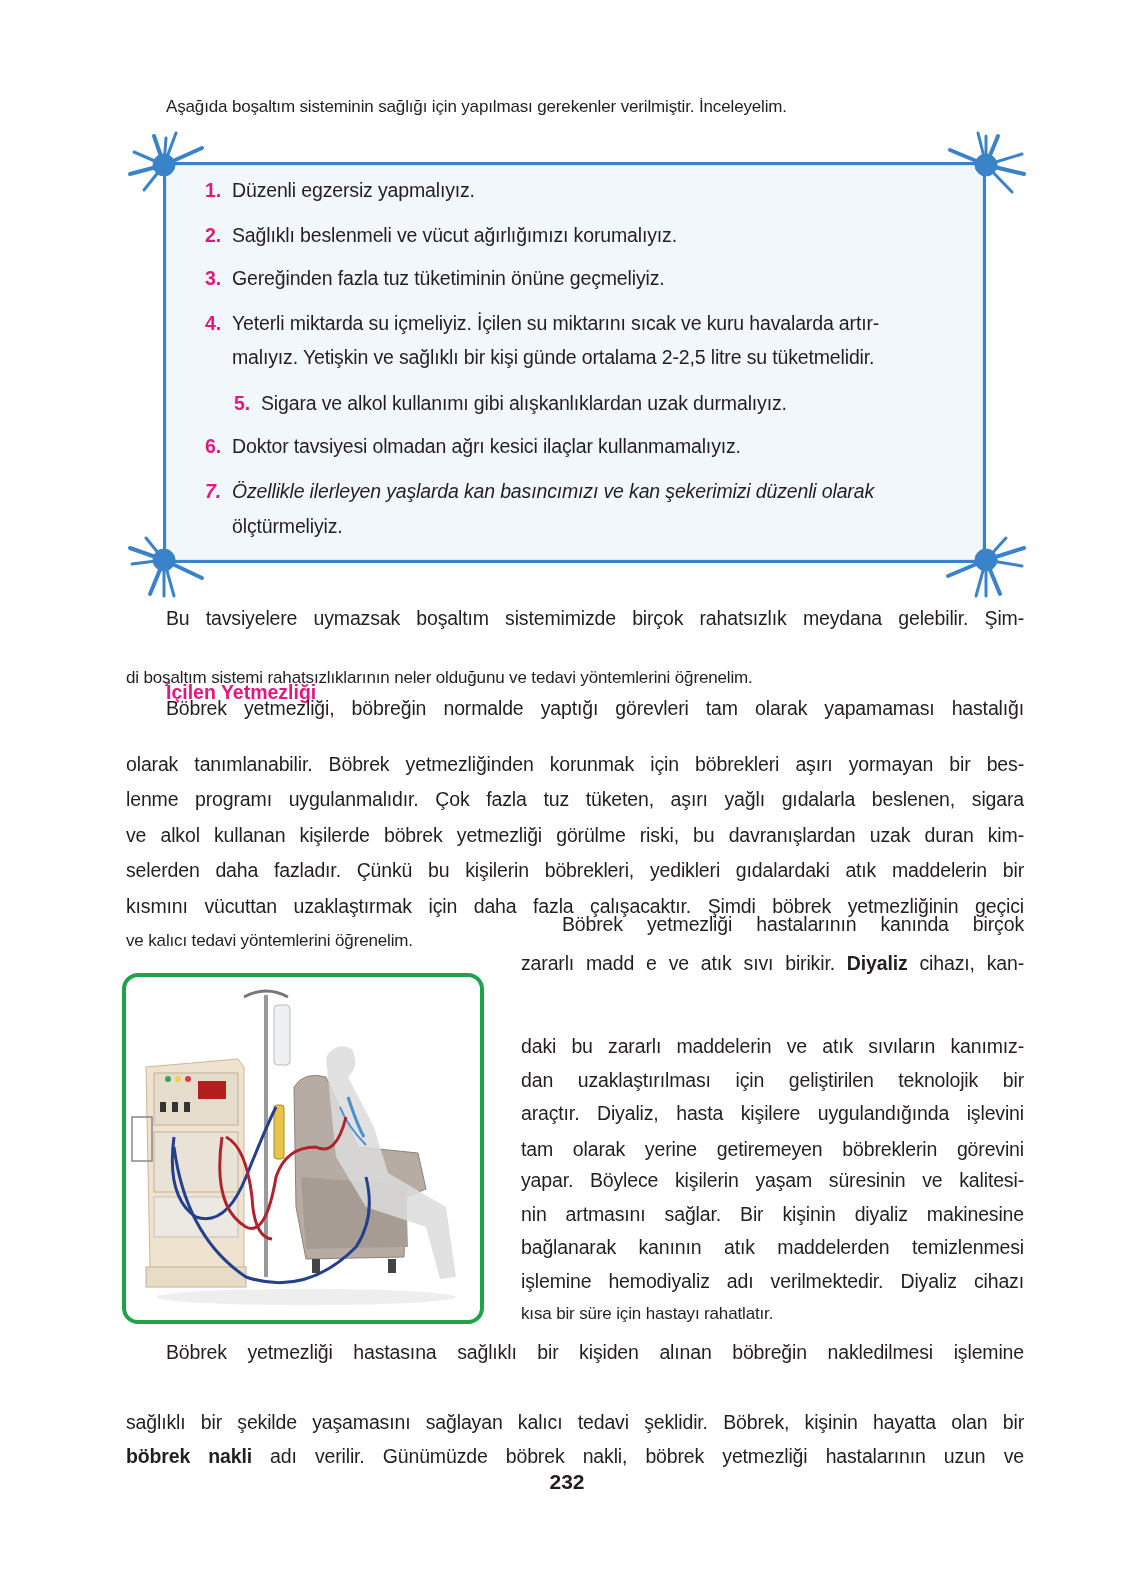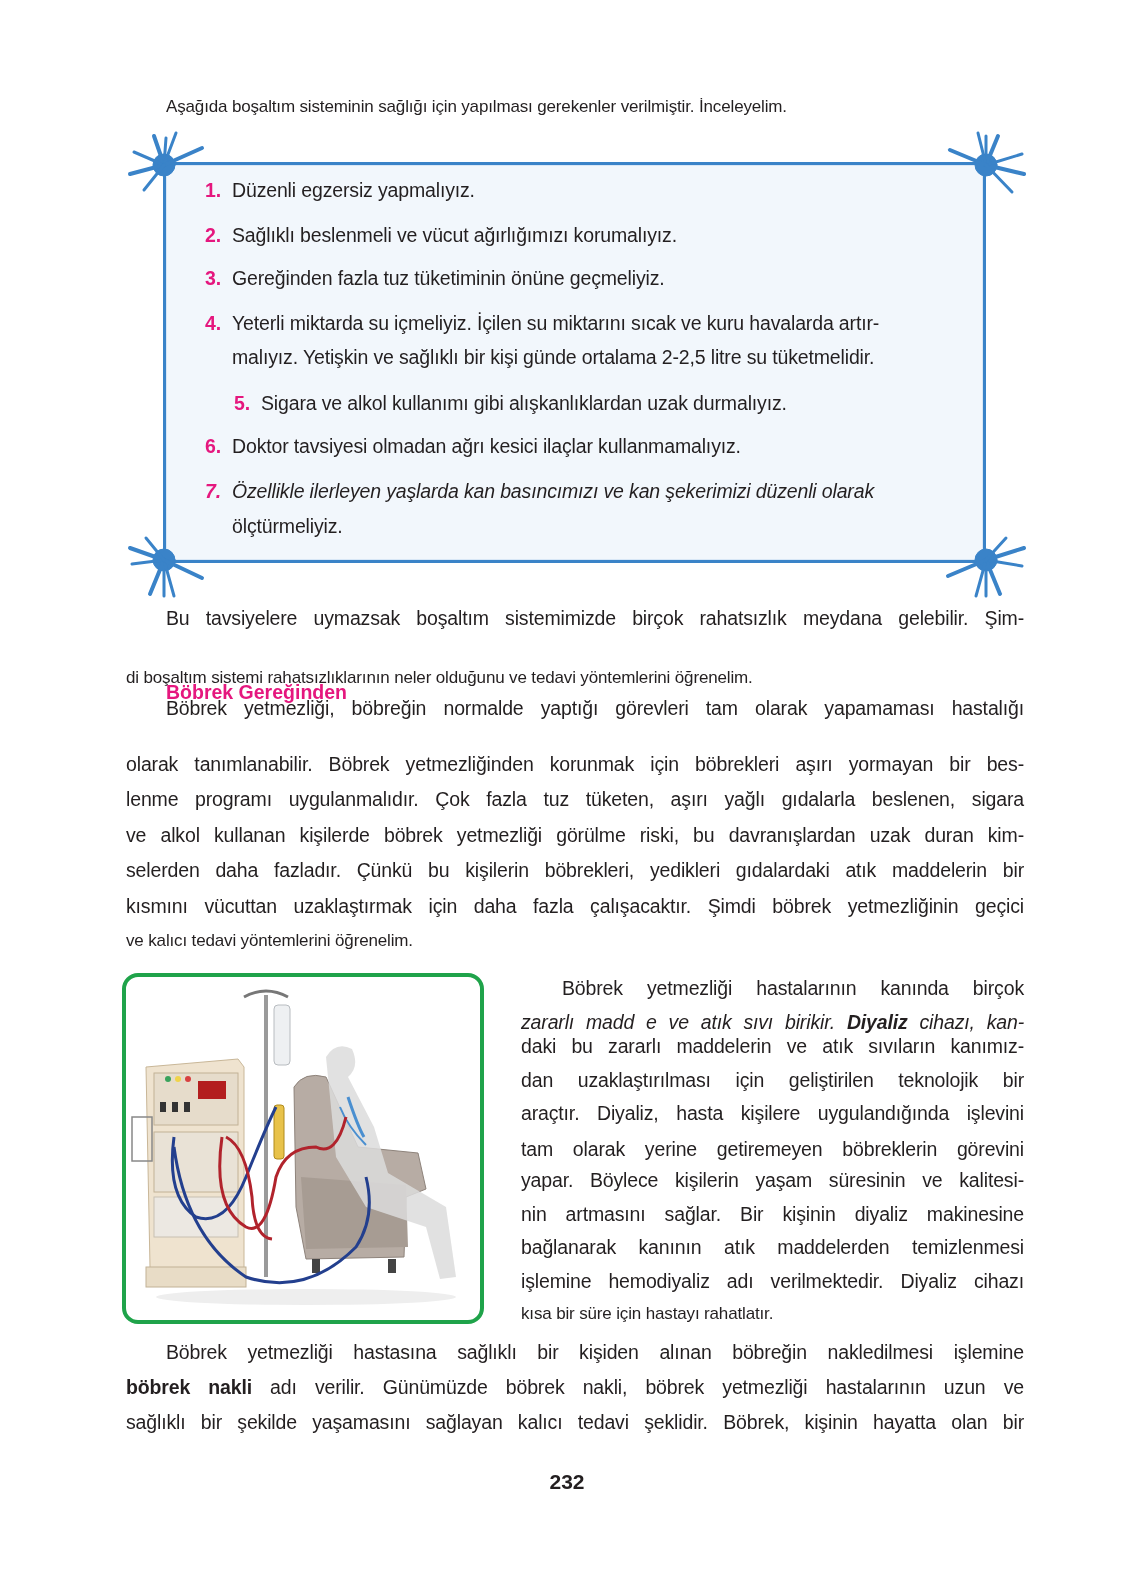--- a/index.html
+++ b/index.html
@@ -115,21 +115,21 @@
 <div class="rec-item" style="left:205px; top:311px;"><span class="rec-num">4.</span><span>Yeterli miktarda su içmeliyiz. İçilen su miktarını sıcak ve kuru havalarda artır-</span></div>
 <div class="rec-cont" style="left:232px; top:345px;">malıyız. Yetişkin ve sağlıklı bir kişi günde ortalama 2-2,5 litre su tüketmelidir.</div>
 <div class="rec-item" style="left:205px; top:391px;margin-left:29px;"><span class="rec-num">5.</span><span>Sigara ve alkol kullanımı gibi alışkanlıklardan uzak durmalıyız.</span></div>
 <div class="rec-item" style="left:205px; top:434px;"><span class="rec-num">6.</span><span>Doktor tavsiyesi olmadan ağrı kesici ilaçlar kullanmamalıyız.</span></div>
 <div class="rec-item" style="left:205px; top:479px;font-style:italic;"><span class="rec-num">7.</span><span>Özellikle ilerleyen yaşlarda kan basıncımızı ve kan şekerimizi düzenli olarak</span></div>
 <div class="rec-cont" style="left:232px; top:514px;">ölçtürmeliyiz.</div>
 
 <div class="justify" style="left:166px; top:606px; width:858px;">Bu tavsiyelere uymazsak boşaltım sistemimizde  birçok rahatsızlık meydana gelebilir. Şim-</div>
 <div class="line" style="left:126px; top:640px;margin-top:26px;">di boşaltım sistemi rahatsızlıklarının neler olduğunu ve tedavi yöntemlerini öğrenelim.</div>
 
-<div class="heading" style="left:166px;">Böbrek Gereğinden</div>
+<div class="heading" style="left:166px;">İçilen Yetmezliği</div>
 
 <div class="justify" style="left:166px; top:696px; width:858px;">Böbrek yetmezliği, böbreğin normalde yaptığı görevleri tam olarak yapamaması hastalığı</div>
 <div class="justify" style="left:126px; top:752px; width:898px;">olarak tanımlanabilir. Böbrek yetmezliğinden korunmak için böbrekleri aşırı yormayan bir bes-</div>
 <div class="justify" style="left:126px; top:787px; width:898px;">lenme programı uygulanmalıdır. Çok fazla tuz tüketen, aşırı yağlı gıdalarla beslenen, sigara</div>
 <div class="justify" style="left:126px; top:823px; width:898px;">ve alkol kullanan kişilerde böbrek yetmezliği görülme riski, bu davranışlardan uzak duran kim-</div>
 <div class="justify" style="left:126px; top:858px; width:898px;">selerden daha fazladır. Çünkü bu kişilerin böbrekleri, yedikleri gıdalardaki atık maddelerin bir</div>
 <div class="justify" style="left:126px; top:894px; width:898px;">kısmını vücuttan uzaklaştırmak için daha fazla çalışacaktır. Şimdi böbrek yetmezliğinin geçici</div>
 <div class="line" style="left:126px; top:929px;">ve kalıcı tedavi yöntemlerini öğrenelim.</div>
 
 <div class="figure-frame">
@@ -167,29 +167,29 @@
     <path d="M222 120 Q232 150 238 160" stroke="#4a8fd0" stroke-width="3" fill="none"></path>
     <path d="M214 130 Q222 150 240 168" stroke="#4a8fd0" stroke-width="2" fill="none"></path>
 
     <path d="M48 160 Q40 220 70 240 Q100 250 120 200 Q140 150 150 130" stroke="#233f8e" stroke-width="3" fill="none"></path>
     <path d="M48 170 Q60 260 120 300 Q180 320 230 270 Q250 240 240 200" stroke="#233f8e" stroke-width="3" fill="none"></path>
     <path d="M96 160 Q86 230 120 250 Q140 260 150 200 Q160 170 190 170 Q210 180 220 140" stroke="#b1232c" stroke-width="3" fill="none"></path>
     <path d="M100 160 Q120 170 126 220 Q128 260 146 262" stroke="#b1232c" stroke-width="3" fill="none"></path>
   </svg>
 </div>
 
-<div class="justify" style="left:562px; top:976px; width:462px;">Böbrek yetmezliği hastalarının kanında birçok</div>
-<div class="justify" style="left:521px; top:1010px; width:503px;font-style:italic;"><span>zararlı madd e ve atık sıvı birikir. </span><b>Diyaliz</b><span> cihazı, kan-</span></div>
+<div class="justify" style="left:562px; top:912px; width:462px;">Böbrek yetmezliği hastalarının kanında birçok</div>
+<div class="justify" style="left:521px; top:951px; width:503px;"><span>zararlı madd e ve atık sıvı birikir. </span><b>Diyaliz</b><span> cihazı, kan-</span></div>
 <div class="justify" style="left:521px; top:1034px; width:503px;">daki bu zararlı maddelerin ve atık sıvıların  kanımız-</div>
 <div class="justify" style="left:521px; top:1068px; width:503px;">dan uzaklaştırılması için  geliştirilen teknolojik  bir</div>
 <div class="justify" style="left:521px; top:1101px; width:503px;">araçtır. Diyaliz, hasta kişilere uygulandığında işlevini</div>
 <div class="justify" style="left:521px; top:1137px; width:503px;">tam olarak yerine getiremeyen böbreklerin görevini</div>
 <div class="justify" style="left:521px; top:1168px; width:503px;">yapar. Böylece kişilerin yaşam süresinin ve kalitesi-</div>
 <div class="justify" style="left:521px; top:1202px; width:503px;">nin artmasını sağlar. Bir kişinin diyaliz makinesine</div>
 <div class="justify" style="left:521px; top:1235px; width:503px;">bağlanarak kanının atık maddelerden temizlenmesi</div>
 <div class="justify" style="left:521px; top:1269px; width:503px;">işlemine hemodiyaliz adı verilmektedir. Diyaliz cihazı</div>
 <div class="line" style="left:521px; top:1302px;">kısa bir süre için hastayı rahatlatır.</div>
 
 <div class="justify" style="left:166px; top:1340px; width:858px;">Böbrek yetmezliği hastasına sağlıklı bir kişiden alınan böbreğin nakledilmesi işlemine</div>
-<div class="justify" style="left:126px; top:1375px; width:898px;"><b>böbrek nakli</b><span> adı verilir. Günümüzde böbrek nakli, böbrek yetmezliği hastalarının uzun ve</span></div>
+<div class="justify" style="left:126px; top:1444px; width:898px;"><b>böbrek nakli</b><span> adı verilir. Günümüzde böbrek nakli, böbrek yetmezliği hastalarının uzun ve</span></div>
 <div class="justify" style="left:126px; top:1410px; width:898px;">sağlıklı bir şekilde yaşamasını sağlayan kalıcı tedavi şeklidir. Böbrek, kişinin hayatta olan bir</div>
 
 <div class="page-number">232</div>
 
 </body></html>

